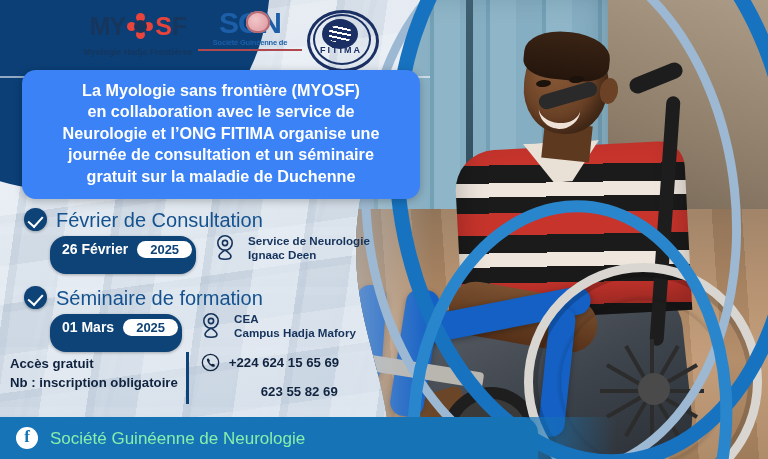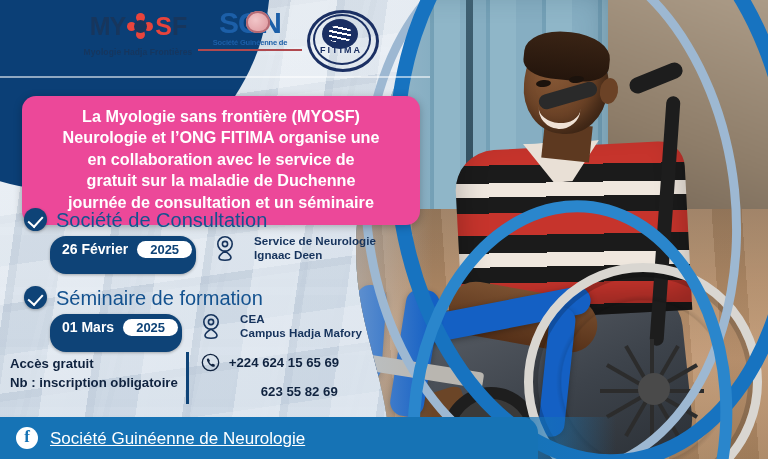--- a/index.html
+++ b/index.html
@@ -228,22 +228,22 @@
     border-radius:6px;
   }
   .fit-text{
     position:absolute;left:10px;top:36px;width:52px;text-align:center;
     font:bold 9px/1 "Liberation Sans",sans-serif;color:#1a2f63;letter-spacing:2px;
   }
   .fit-divider{position:absolute;left:0;bottom:-4px;width:430px;height:2px;background:rgba(255,255,255,.55);}
 
   
   .headline{
-    position:absolute;left:22px;top:96px;width:374px;
-    background:#ec4899;border-radius:14px;
+    position:absolute;left:22px;top:70px;width:374px;
+    background:#3b82f6;border-radius:14px;
     padding:10px 12px 12px;
     box-shadow:0 2px 8px rgba(0,0,0,.25);
   }
   .headline p{
     margin:0;color:#fff;text-align:center;
     font:600 16.2px/1.32 "Liberation Sans",sans-serif;
   }
 
   
   .events{position:absolute;left:24px;top:208px;width:420px;}
@@ -262,21 +262,21 @@
   .date-pill{
     display:flex;align-items:center;background:#0e4377;border-radius:16px;
     padding:3px 4px 15px 12px;height:38px;box-sizing:border-box;
     box-shadow:0 1px 3px rgba(0,0,0,.3);
   }
   .date-pill .d{font:bold 14px/1 "Liberation Sans",sans-serif;color:#fff;white-space:nowrap;}
   .year-pill{
     background:#fff;border-radius:12px;padding:2px 13px;margin-left:9px;
     font:bold 13px/1 "Liberation Sans",sans-serif;color:#0e4377;
   }
-  .loc{display:flex;align-items:center;gap:18px;margin-left:18px;margin-top:-2px;}
+  .loc{display:flex;align-items:flex-start;gap:12px;margin-left:18px;margin-top:-2px;}
   .pin{width:22px;height:26px;flex:none;}
   .loc-text{font:600 11.6px/1.22 "Liberation Sans",sans-serif;color:#16335c;}
 
   
   .info{position:absolute;left:10px;top:352px;width:430px;display:flex;align-items:flex-start;}
   .info-left{font:bold 13.2px/1.45 "Liberation Sans",sans-serif;color:#10233f;padding-top:2px;}
   .info-sep{width:3px;height:52px;background:#0e4377;margin:0 12px 0 8px;}
   .info-right{padding-top:1px;}
   .inf-row{display:flex;align-items:center;gap:9px;margin-bottom:5px;}
   .inf-ic{width:19px;height:19px;flex:none;}
@@ -289,21 +289,21 @@
     display:flex;align-items:center;padding-left:16px;box-sizing:border-box;
     border-radius:0 16px 0 0;
   }
   .fb{
     width:22px;height:22px;border-radius:50%;background:#fff;position:relative;flex:none;margin-right:12px;
   }
   .fb::after{
     content:"f";position:absolute;left:0;top:-1px;width:22px;text-align:center;
     font:bold 17px/22px "Liberation Serif",serif;color:#1673b5;
   }
-  .footer-text{font:400 17px/1 "Liberation Sans",sans-serif;color:#ffffff;text-decoration:underline;}
+  .footer-text{font:400 17px/1 "Liberation Sans",sans-serif;color:#86efac;}
   .footer-fade{
     position:absolute;left:496px;bottom:0;width:120px;height:42px;
     background:linear-gradient(90deg,#1673b5,rgba(22,115,181,0));
   }
 </style>
 </head>
 <body>
 
 <div class="poster">
 
@@ -386,32 +386,32 @@
       <div class="fit-ring"></div>
       <div class="fit-ring2"></div>
       <div class="fit-core"></div>
       <div class="fit-text">FITIMA</div>
     </div>
     <div class="fit-divider"></div>
   </div>
 
   <div class="headline">
     <p>La Myologie sans frontière (MYOSF)</p>
+    <p>en collaboration avec le service de</p>
     <p>Neurologie et l’ONG FITIMA organise une</p>
-    <p>en collaboration avec le service de</p>
+    <p>journée de consultation et un séminaire</p>
     <p>gratuit sur la maladie de Duchenne</p>
-    <p>journée de consultation et un séminaire</p>
   </div>
 
   <div class="events">
 
     <div class="ev">
       <div class="ev-title-row">
         <span class="check"></span>
-        <span class="ev-title">Société de Consultation</span>
+        <span class="ev-title">Février de Consultation</span>
       </div>
       <div class="ev-row2">
         <div class="date-pill">
           <span class="d">26 Février</span>
           <span class="year-pill">2025</span>
         </div>
         <div class="loc">
           <svg class="pin" viewBox="0 0 22 26">
             <circle cx="11" cy="9" r="7.2" fill="none" stroke="#16335c" stroke-width="1.6"></circle>
             <circle cx="11" cy="9" r="2.6" fill="none" stroke="#16335c" stroke-width="1.6"></circle>

